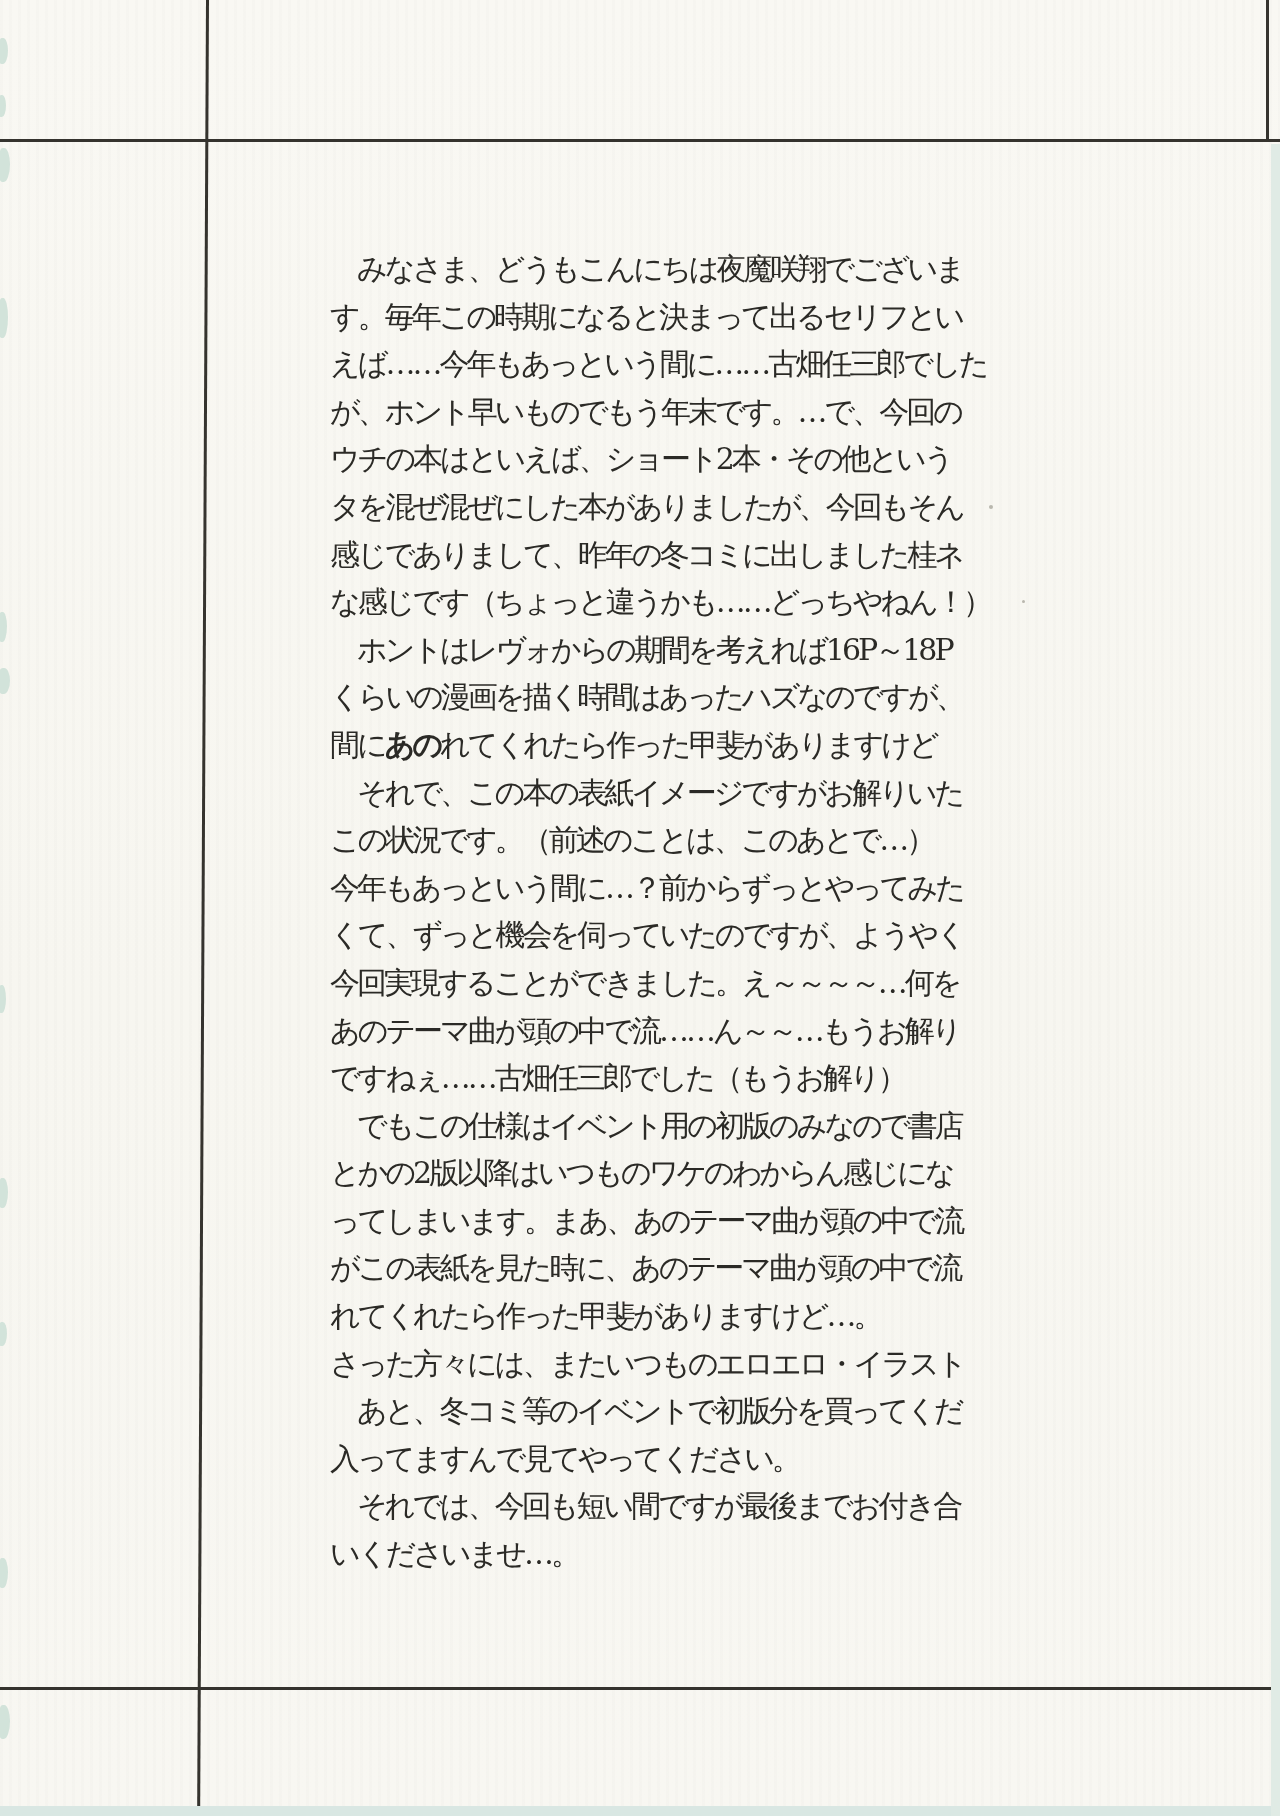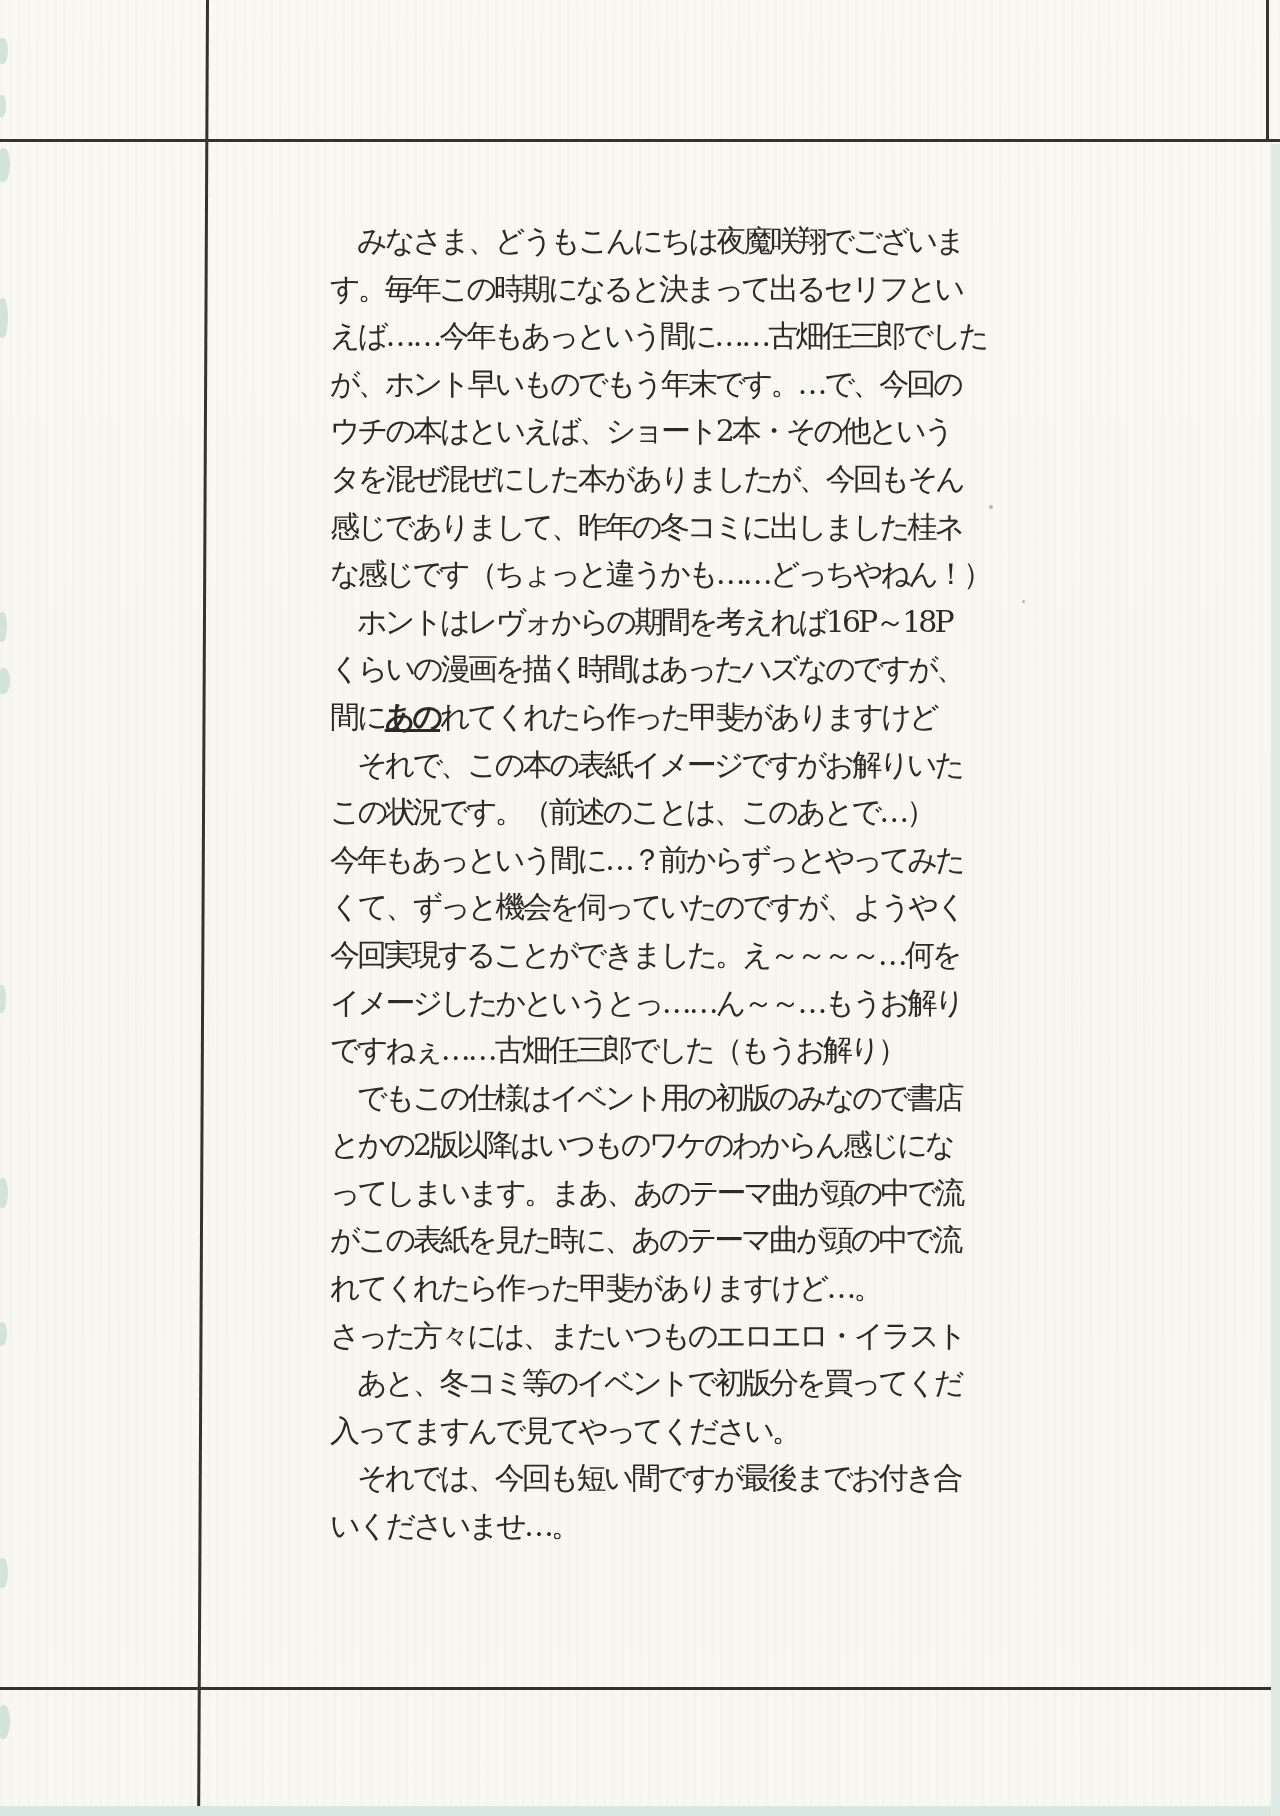--- a/index.html
+++ b/index.html
@@ -36,30 +36,30 @@
     background: #d2e3da;
     border-radius: 45% 55% 60% 40%;
   }
 
   .speck { position: absolute; background: #b9b7ae; border-radius: 50%; }
 
   
   #text-block {
     position: absolute;
     left: 330px;
-    top: 217px;
+    top: 245px;
     width: 640px;
     color: #2b2a26;
     font-size: 30px;
     letter-spacing: -3px;
     line-height: 47.6px;
     white-space: nowrap;
   }
   .text-line { height: 47.6px; }
-  .text-line .bold { font-weight: bold; text-decoration: underline; }
+  .text-line .bold { font-weight: bold; }
 </style>
 </head>
 <body>
 
 <div id="sheet">
   <div id="rule-left" class="rule"></div>
   <div id="rule-top" class="rule"></div>
   <div id="rule-bottom" class="rule"></div>
   <div id="rule-top-right" class="rule"></div>
 
@@ -93,21 +93,21 @@
       <div class="text-line"><span>感じでありまして、昨年の冬コミに出しました桂ネ</span></div>
       <div class="text-line"><span>な感じです（ちょっと違うかも……どっちやねん！）</span></div>
       <div class="text-line"><span>　ホントはレヴォからの期間を考えれば16P～18P</span></div>
       <div class="text-line"><span>くらいの漫画を描く時間はあったハズなのですが、</span></div>
       <div class="text-line"><span>間に</span><span class="bold">あの</span><span>れてくれたら作った甲斐がありますけど</span></div>
       <div class="text-line"><span>　それで、この本の表紙イメージですがお解りいた</span></div>
       <div class="text-line"><span>この状況です。（前述のことは、このあとで…）</span></div>
       <div class="text-line"><span>今年もあっという間に…？前からずっとやってみた</span></div>
       <div class="text-line"><span>くて、ずっと機会を伺っていたのですが、ようやく</span></div>
       <div class="text-line"><span>今回実現することができました。え～～～～…何を</span></div>
-      <div class="text-line"><span>イメージしたかというとっ……ん～～…もうお解り</span></div>
+      <div class="text-line"><span>あのテーマ曲が頭の中で流……ん～～…もうお解り</span></div>
       <div class="text-line"><span>ですねぇ……古畑任三郎でした（もうお解り）</span></div>
       <div class="text-line"><span>　でもこの仕様はイベント用の初版のみなので書店</span></div>
       <div class="text-line"><span>とかの2版以降はいつものワケのわからん感じにな</span></div>
       <div class="text-line"><span>ってしまいます。まあ、あのテーマ曲が頭の中で流</span></div>
       <div class="text-line"><span>がこの表紙を見た時に、あのテーマ曲が頭の中で流</span></div>
       <div class="text-line"><span>れてくれたら作った甲斐がありますけど…。</span></div>
       <div class="text-line"><span>さった方々には、またいつものエロエロ・イラスト</span></div>
       <div class="text-line"><span>　あと、冬コミ等のイベントで初版分を買ってくだ</span></div>
       <div class="text-line"><span>入ってますんで見てやってください。</span></div>
       <div class="text-line"><span>　それでは、今回も短い間ですが最後までお付き合</span></div>

